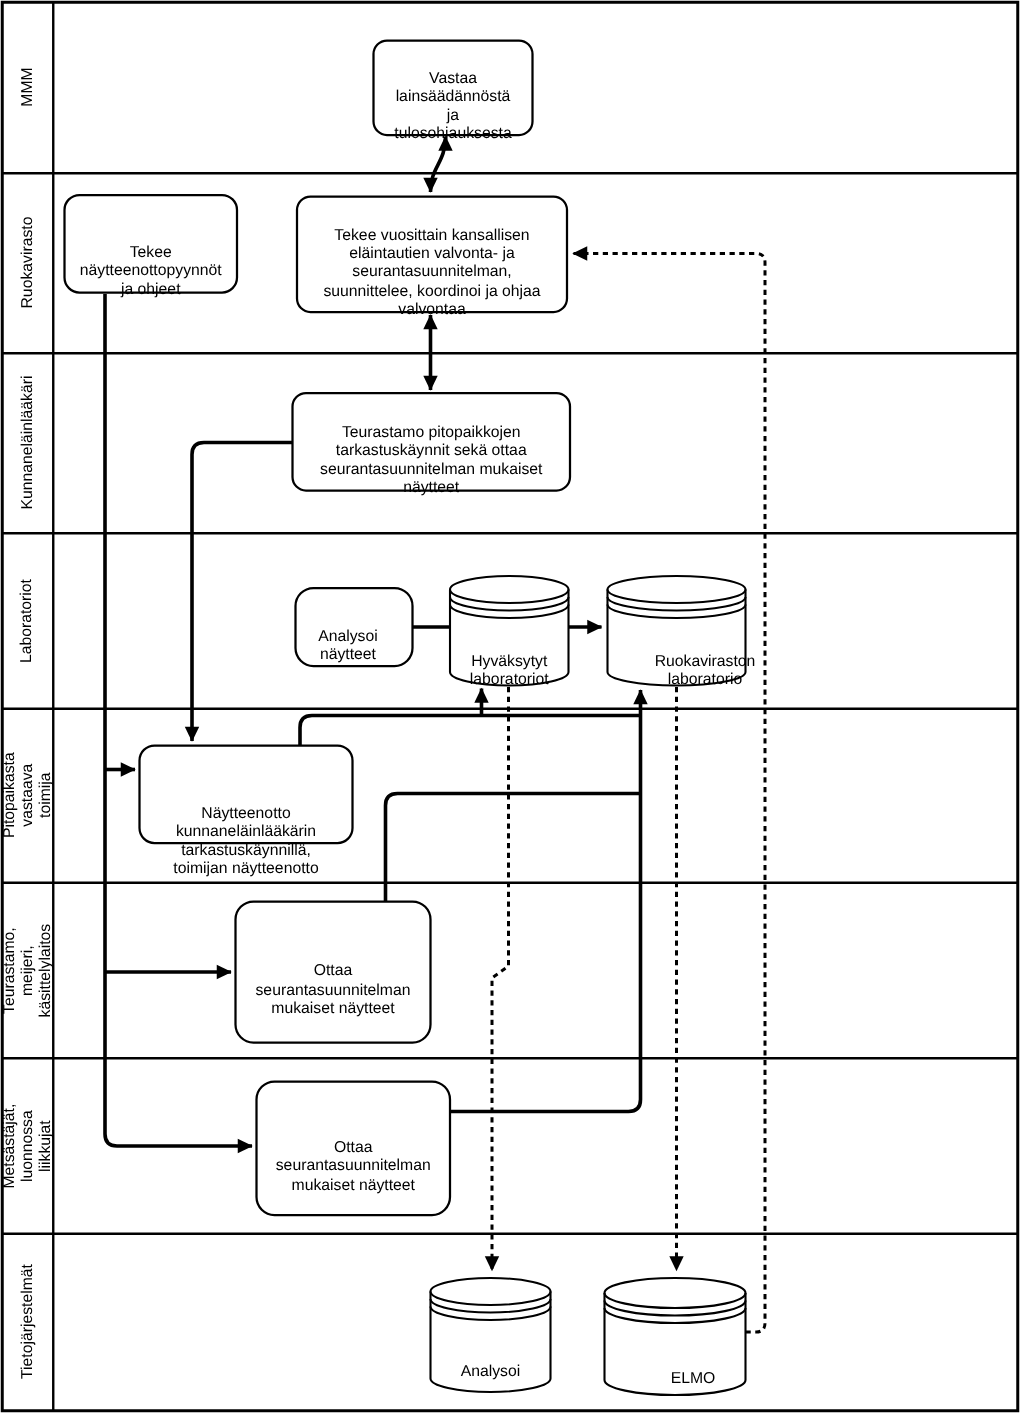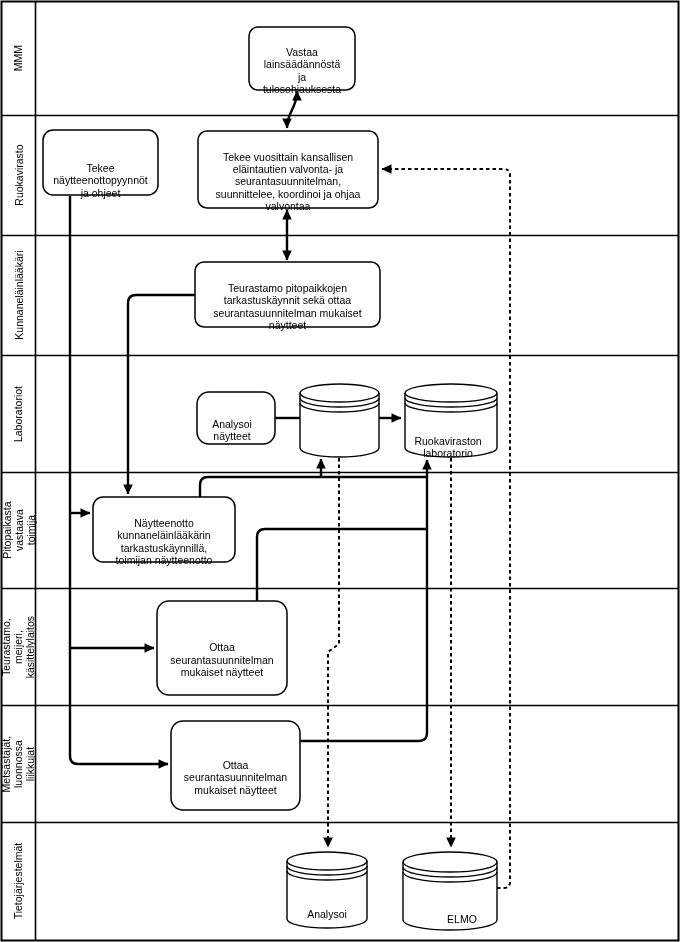--- a/index.html
+++ b/index.html
@@ -139,23 +139,25 @@
 eläintautien valvonta- ja
 seurantasuunnitelman,
 suunnittelee, koordinoi ja ohjaa
 valvontaa</div>
   <div class="txt" style="left:195px;top:262px;width:185px;height:65px">Teurastamo pitopaikkojen
 tarkastuskäynnit sekä ottaa
 seurantasuunnitelman mukaiset
 näytteet</div>
   <div class="txt" style="left:197px;top:392px;width:70px;height:52px">Analysoi
 näytteet</div>
-  <div class="txt" style="left:392px;top:414px;width:112px;height:42px">Ruokaviraston
+  <div class="txt" style="left:300px;top:414px;width:79px;height:42px">Hyväksytyt
+laboratoriot</div>
+  <div class="txt" style="left:414px;top:414px;width:112px;height:42px">Ruokaviraston
 laboratorio</div>
-  <div class="txt" style="left:93px;top:497px;width:142px;height:65px">Näytteenotto
+  <div class="txt" style="left:93px;top:516px;width:142px;height:65px">Näytteenotto
 kunnaneläinlääkärin
 tarkastuskäynnillä,
 toimijan näytteenotto</div>
   <div class="txt" style="left:157px;top:601px;width:130px;height:94px">Ottaa
 seurantasuunnitelman
 mukaiset näytteet</div>
   <div class="txt" style="left:171px;top:721px;width:129px;height:89px">Ottaa
 seurantasuunnitelman
 mukaiset näytteet</div>
   <div class="txt" style="left:287px;top:886px;width:80px;height:32px">Analysoi</div>

